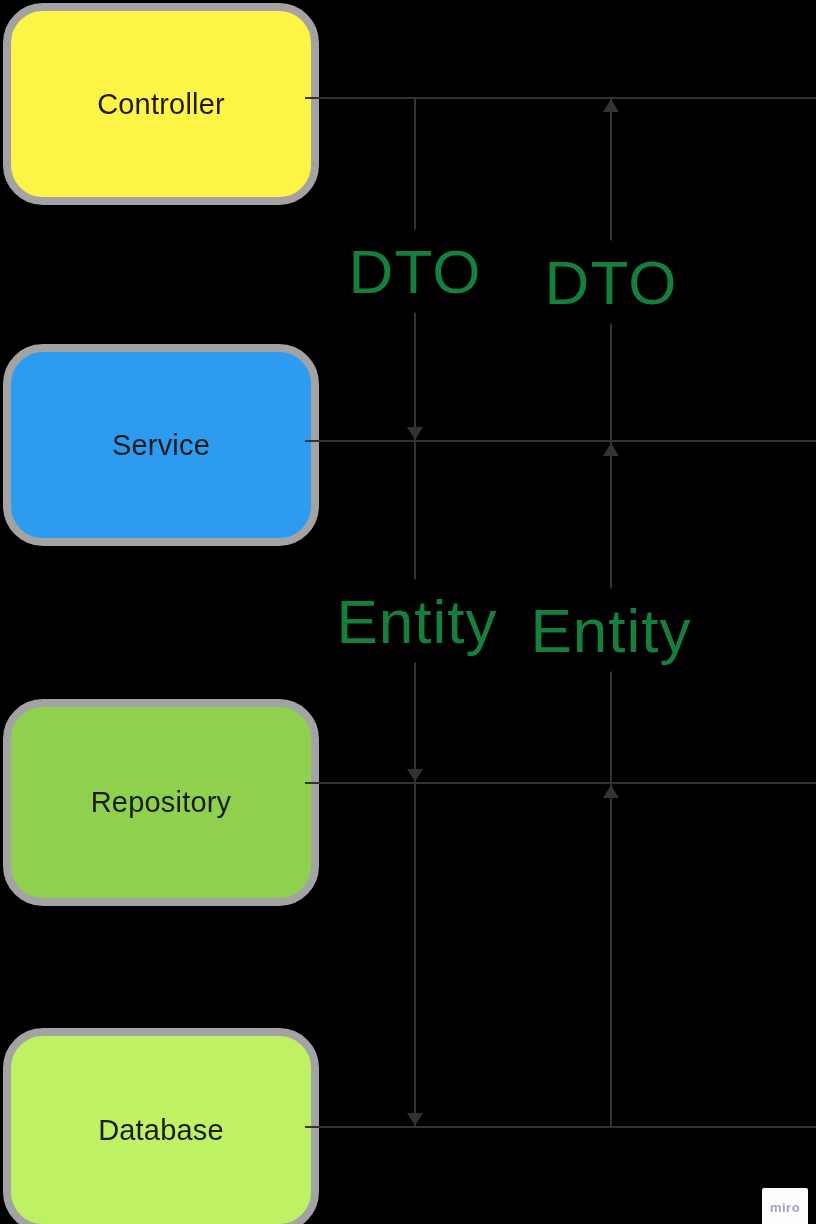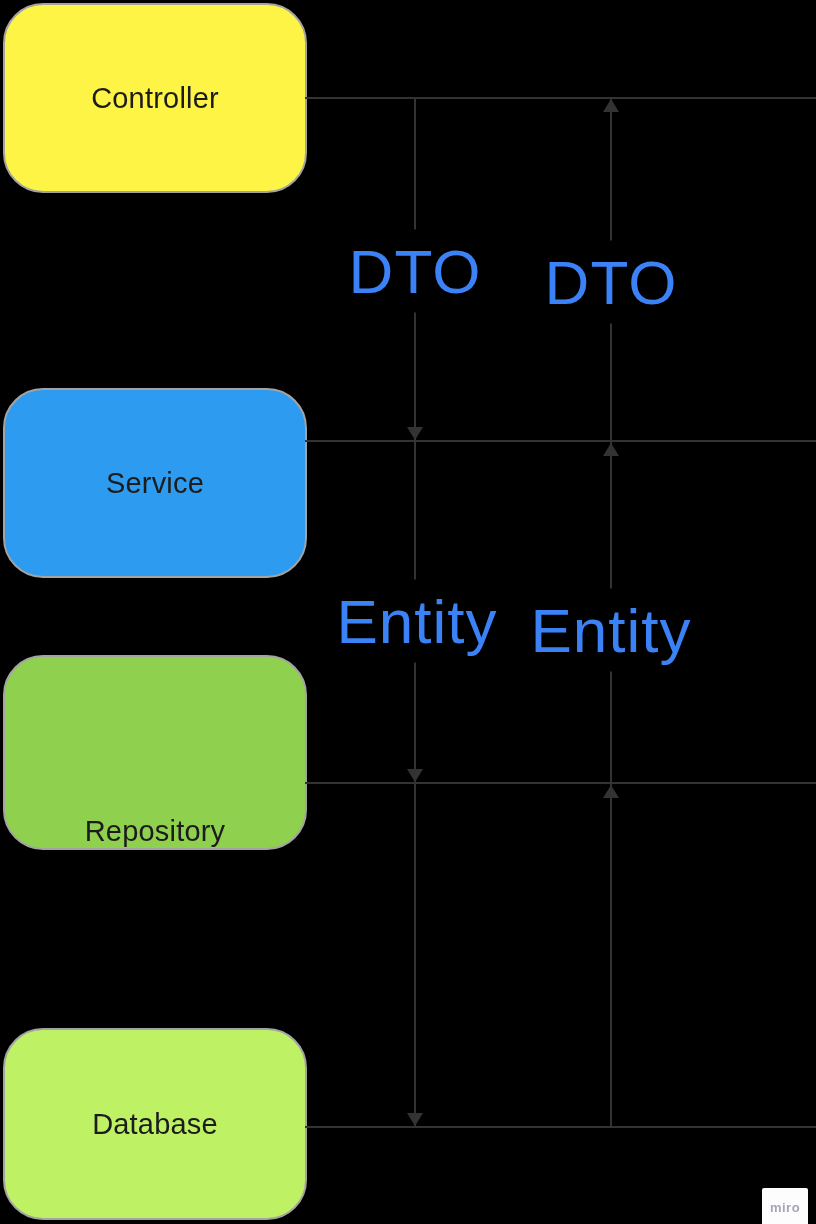--- a/index.html
+++ b/index.html
@@ -14,29 +14,29 @@
     height: 1224px;
     background: #000000;
     overflow: hidden;
   }
 
   
   .layer-box {
     position: absolute;
     left: 3px;
     width: 300px;
-    border: 2px solid #a3a3a3;
+    border: 8px solid #a3a3a3;
     border-radius: 40px;
     display: flex;
     align-items: center;
     justify-content: center;
   }
   .box-0 { top: 3px;    height: 186px; }
   .box-1 { top: 344px;  height: 186px; }
-  .box-2 { top: 655px;  height: 191px; align-items: flex-end; }
+  .box-2 { top: 699px;  height: 191px; }
   .box-3 { top: 1028px; height: 188px; }
   .layer-label {
     font-size: 29px;
     color: #1c1c1c;
     letter-spacing: 0.2px;
   }
 
   
   .hline {
     position: absolute;
@@ -77,21 +77,21 @@
   .a-2 { top: 1113px; }
   .a-3 { top: 99px; }
   .a-4 { top: 443px; }
   .a-5 { top: 785px; }
 
   
   .conn-label {
     position: absolute;
     transform: translate(-50%, -50%);
     background: #000000;
-    color: #3b82f6;
+    color: #15803d;
     font-size: 62px;
     font-weight: 400;
     letter-spacing: 1px;
     padding: 6px 10px;
     white-space: nowrap;
   }
   .l-0 { left: 415px; top: 271px; }
   .l-1 { left: 611px; top: 282px; }
   .l-2 { left: 417px; top: 621px; }
   .l-3 { left: 611px; top: 630px; }
@@ -120,21 +120,21 @@
   }
 </style>
 </head>
 <body>
 
 <div class="canvas">
 
   <div class="layer-box box-0" style="background: rgb(254, 244, 69);">
     <span class="layer-label">Controller</span>
   </div>
-  <div class="layer-box box-1" style="background: rgb(45, 155, 240); margin-top: 44px;">
+  <div class="layer-box box-1" style="background: rgb(45, 155, 240);">
     <span class="layer-label">Service</span>
   </div>
   <div class="layer-box box-2" style="background: rgb(143, 209, 79);">
     <span class="layer-label">Repository</span>
   </div>
   <div class="layer-box box-3" style="background: #bef264;">
     <span class="layer-label">Database</span>
   </div>
 
   <div class="hline h-0"></div>

